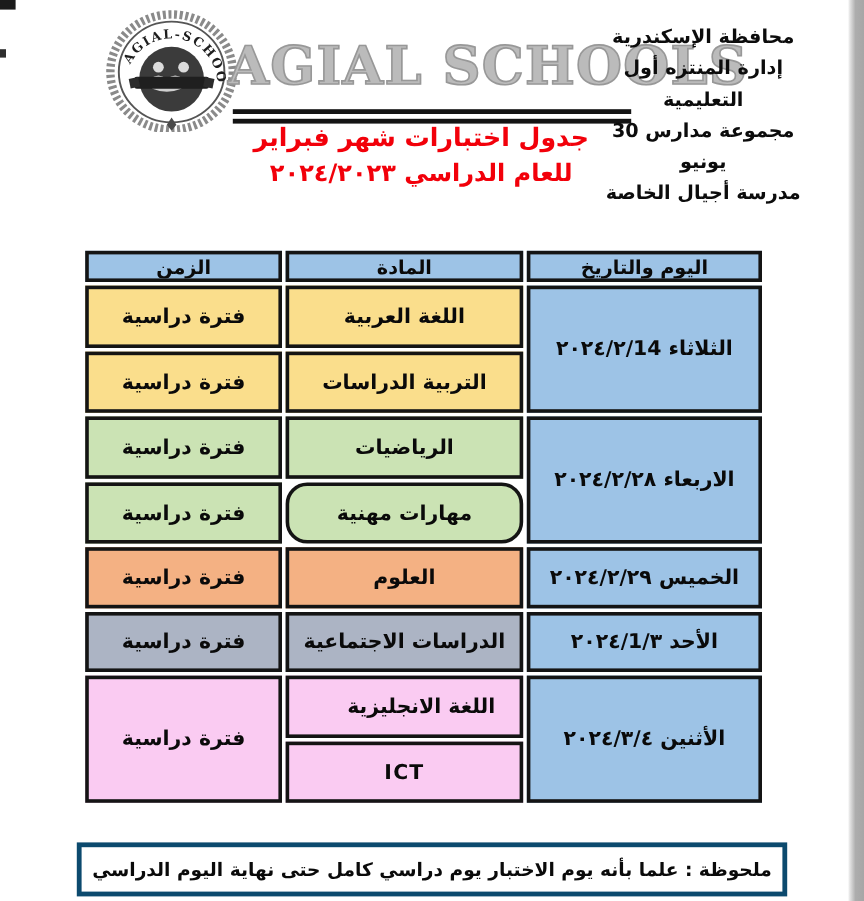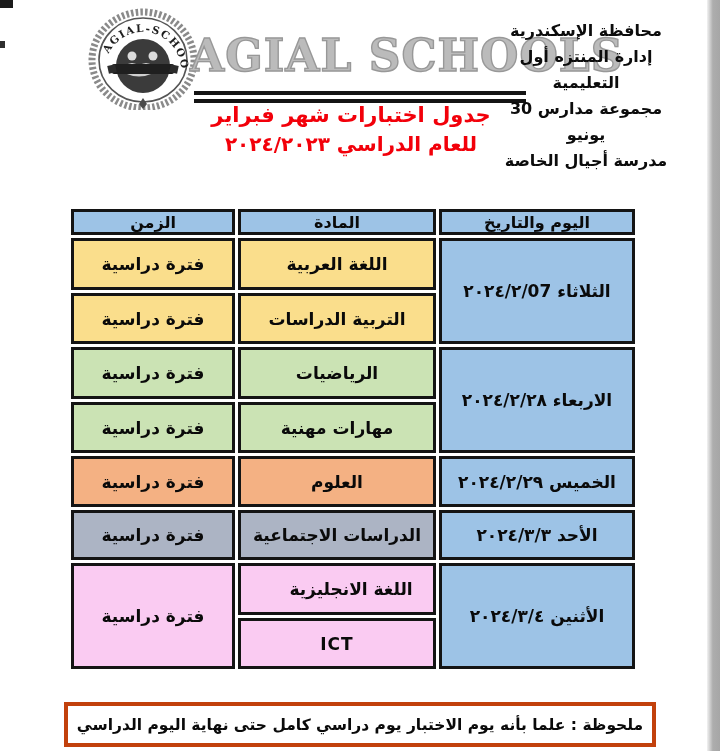--- a/index.html
+++ b/index.html
@@ -51,21 +51,21 @@
   tr.h-head > th { height:26px; }
   tr.h52 > td { height:52px; }
   tr.h51 > td { height:51px; }
   tr.h50 > td { height:50px; }
   td.ict { font-size:21px; letter-spacing:1px; font-family:"DejaVu Sans", sans-serif; }
   td.time { font-size:16px; }
 
   
   .note-box {
     position:absolute; left:64px; top:702px; width:592px; height:45px;
-    border:4px solid #c2410c; display:flex; align-items:center; justify-content:center;
+    border:4px solid #0c4a6e; display:flex; align-items:center; justify-content:center;
     direction:rtl; font-weight:bold; font-size:15.5px; color:#0a0a0a; background:#fff;
   }
 </style>
 </head>
 <body>
 
 <div class="scan-strip"></div>
 <div class="corner-mark"></div>
 <div class="edge-mark"></div>
 
@@ -115,47 +115,47 @@
     <col style="width:164px">
   </colgroup>
   <tbody>
       <tr class="h-head">
     <th style="background-color: rgb(157, 195, 230);">اليوم والتاريخ</th>
     <th style="background-color: rgb(157, 195, 230);">المادة</th>
     <th style="background-color: rgb(157, 195, 230);">الزمن</th>
   </tr>
 
   <tr class="h52">
-    <td rowspan="2" style="background-color: rgb(157, 195, 230);">الثلاثاء ٢٠٢٤/٢/07</td>
+    <td rowspan="2" style="background-color: rgb(157, 195, 230);">الثلاثاء ٢٠٢٤/٢/14</td>
     <td style="background-color: rgb(250, 222, 140);">اللغة العربية</td>
     <td class="time" style="background-color: rgb(250, 222, 140);">فترة دراسية</td>
   </tr>
   <tr class="h51">
     <td style="background-color: rgb(250, 222, 140);">التربية الدراسات</td>
     <td class="time" style="background-color: rgb(250, 222, 140);">فترة دراسية</td>
   </tr>
 
   <tr class="h52">
     <td rowspan="2" style="background-color: rgb(157, 195, 230);">الاربعاء ٢٠٢٤/٢/٢٨</td>
     <td style="background-color: rgb(203, 227, 180);">الرياضيات</td>
     <td class="time" style="background-color: rgb(203, 227, 180);">فترة دراسية</td>
   </tr>
   <tr class="h51">
-    <td style="background-color: rgb(203, 227, 180);">مهارات مهنية</td>
+    <td style="background-color: rgb(203, 227, 180); border-radius: 18px;">مهارات مهنية</td>
     <td class="time" style="background-color: rgb(203, 227, 180);">فترة دراسية</td>
   </tr>
 
   <tr class="h51">
     <td style="background-color: rgb(157, 195, 230);">الخميس ٢٠٢٤/٢/٢٩</td>
     <td style="background-color: rgb(244, 177, 131);">العلوم</td>
     <td class="time" style="background-color: rgb(244, 177, 131);">فترة دراسية</td>
   </tr>
 
   <tr class="h50">
-    <td style="background-color: rgb(157, 195, 230);">الأحد ٢٠٢٤/٣/٣</td>
+    <td style="background-color: rgb(157, 195, 230);">الأحد ٢٠٢٤/1/٣</td>
     <td style="background-color: rgb(172, 180, 196);">الدراسات الاجتماعية</td>
     <td class="time" style="background-color: rgb(172, 180, 196);">فترة دراسية</td>
   </tr>
 
   <tr class="h52">
     <td rowspan="2" style="background-color: rgb(157, 195, 230);">الأثنين ٢٠٢٤/٣/٤</td>
     <td style="background-color: rgb(250, 203, 242); padding-left: 28px;">اللغة الانجليزية</td>
     <td rowspan="2" class="time" style="background-color: rgb(250, 203, 242);">فترة دراسية</td>
   </tr>
   <tr class="h51">

